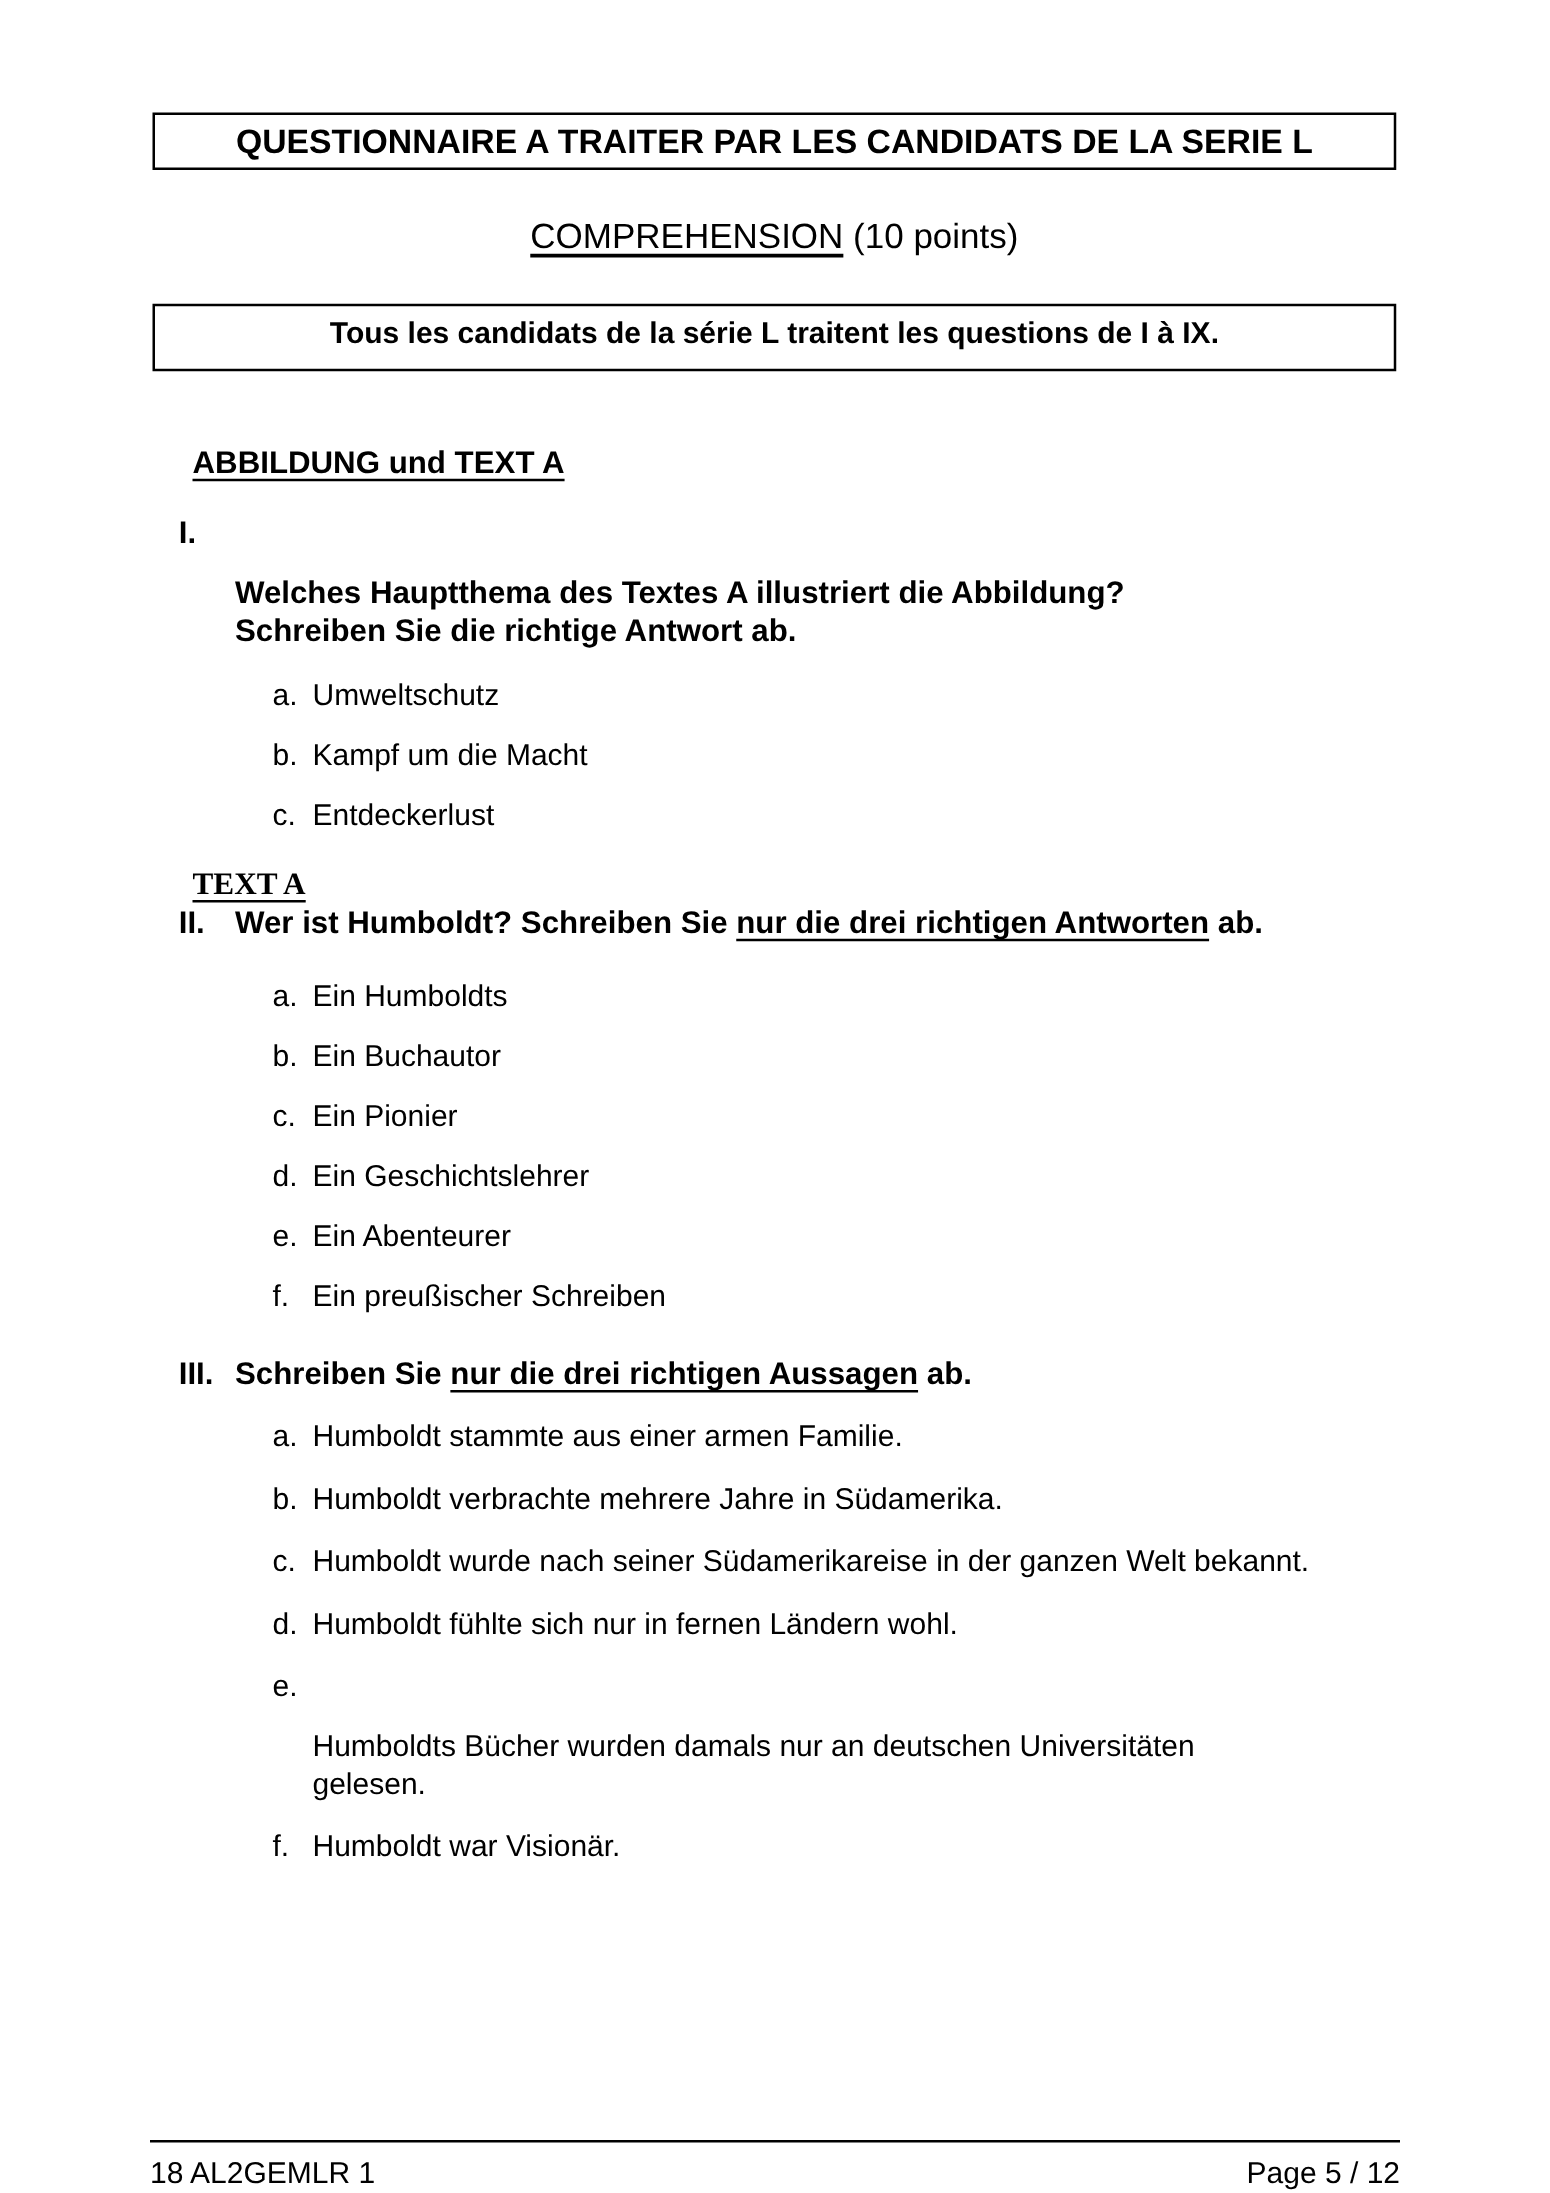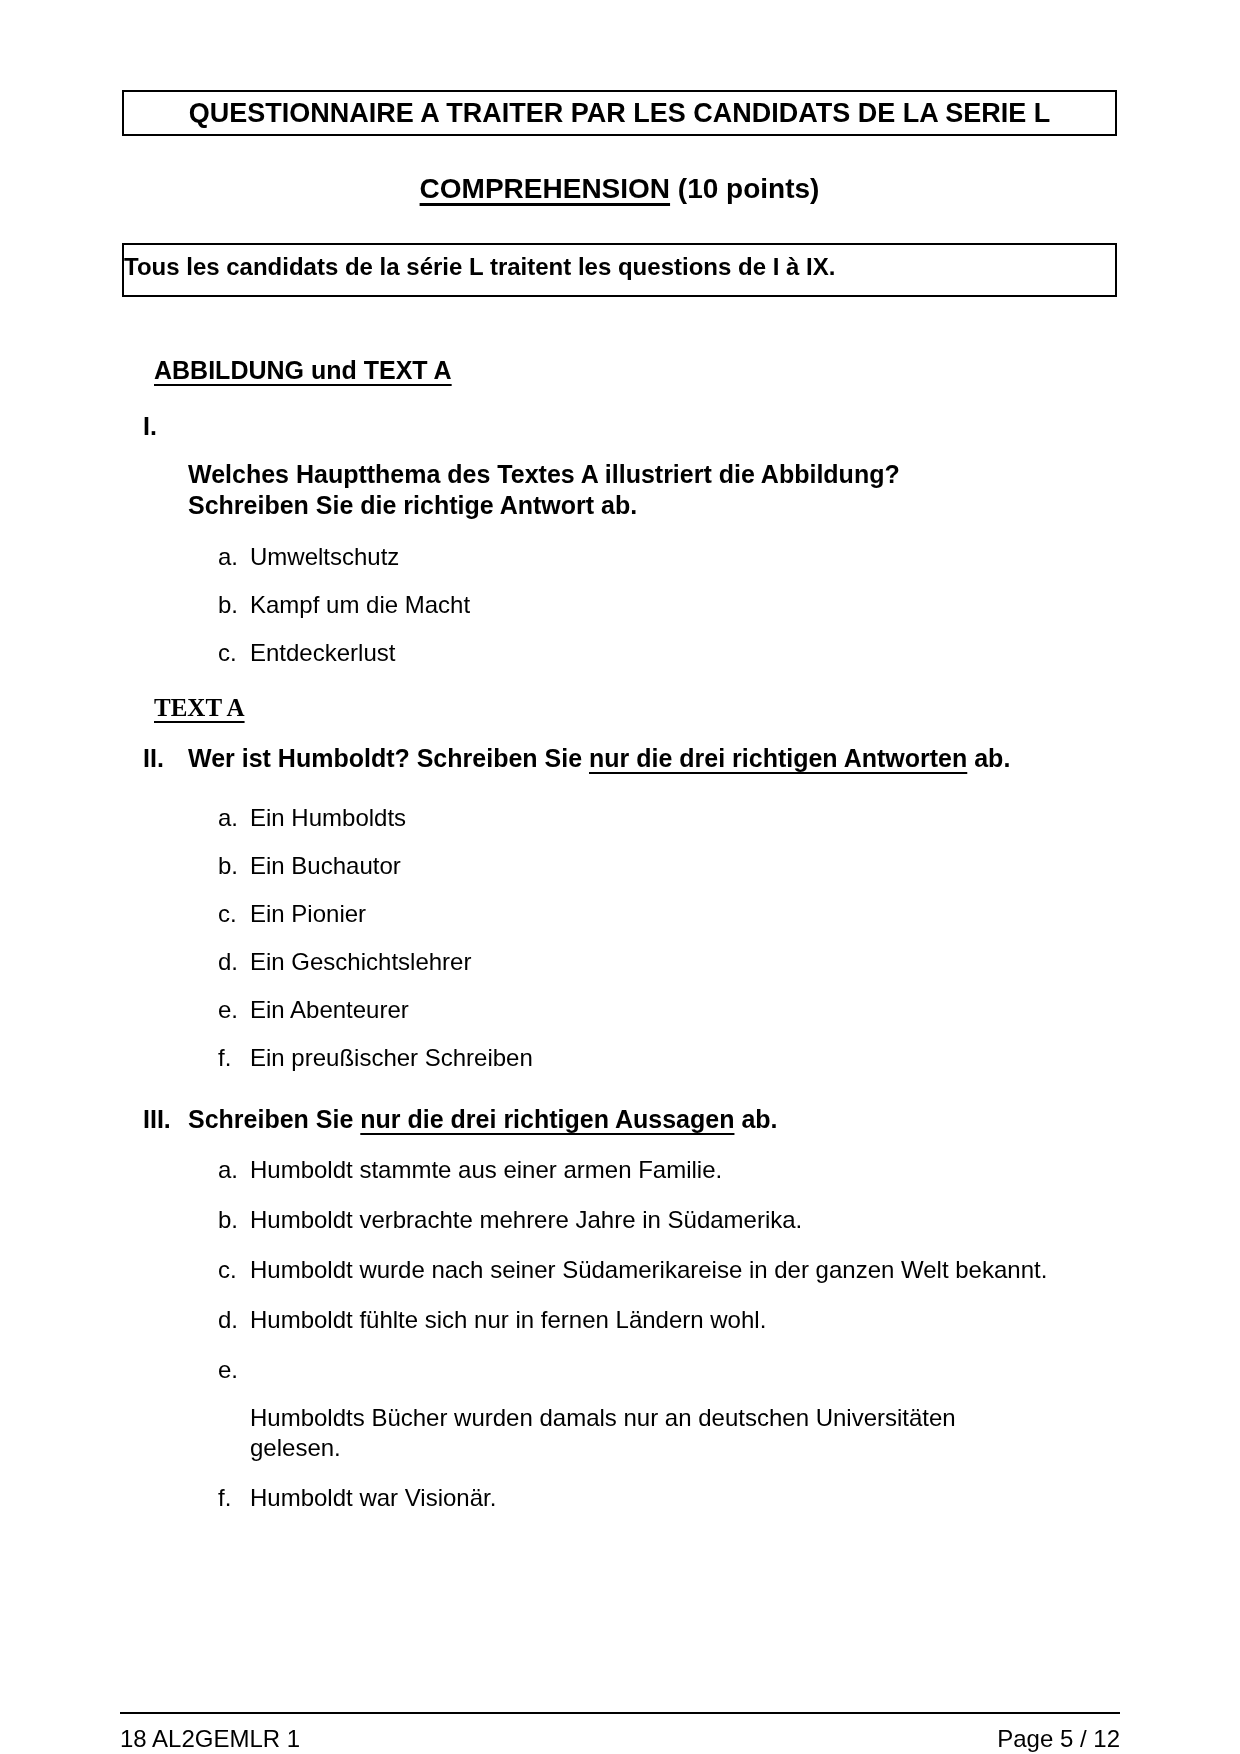--- a/index.html
+++ b/index.html
@@ -34,34 +34,34 @@
     align-items: flex-start;
     padding-top: 7px;
     font-weight: bold;
     font-size: 27px;
     line-height: 1.1;
     text-align: center;
   }
   .main-title {
     margin-top: 36px;
     text-align: center;
-    font-weight: bold;
+    font-weight: normal;
     font-size: 28px;
     line-height: 34px;
   }
   .underline-strong {
     text-decoration: underline;
     text-decoration-thickness: 3px;
     text-underline-offset: 5px;
   }
   .instruction-box {
     margin-top: 37px;
     height: 54px;
     display: flex;
-    justify-content: flex-start;
+    justify-content: center;
     align-items: flex-start;
     padding-top: 8px;
     font-weight: bold;
     font-size: 24px;
     line-height: 1.15;
     text-align: center;
   }
   .section-heading {
     margin-top: 58px;
     font-weight: bold;
@@ -79,21 +79,21 @@
   }
   .question {
     display: flex;
     align-items: flex-start;
     margin-left: 21px;
     font-weight: bold;
     font-size: 25px;
     line-height: 31px;
   }
   .question.q1 { margin-top: 26px; }
-  .question.q2 { margin-top: 20px; }
+  .question.q2 { }
   .question.q3 { margin-top: 32px; }
   .q-num {
     flex: 0 0 45px;
   }
   .q-text {
     flex: 1 1 auto;
   }
   .pre { white-space: pre-line; margin-top: 48px; }
   .u-inline {
     text-decoration: underline;

